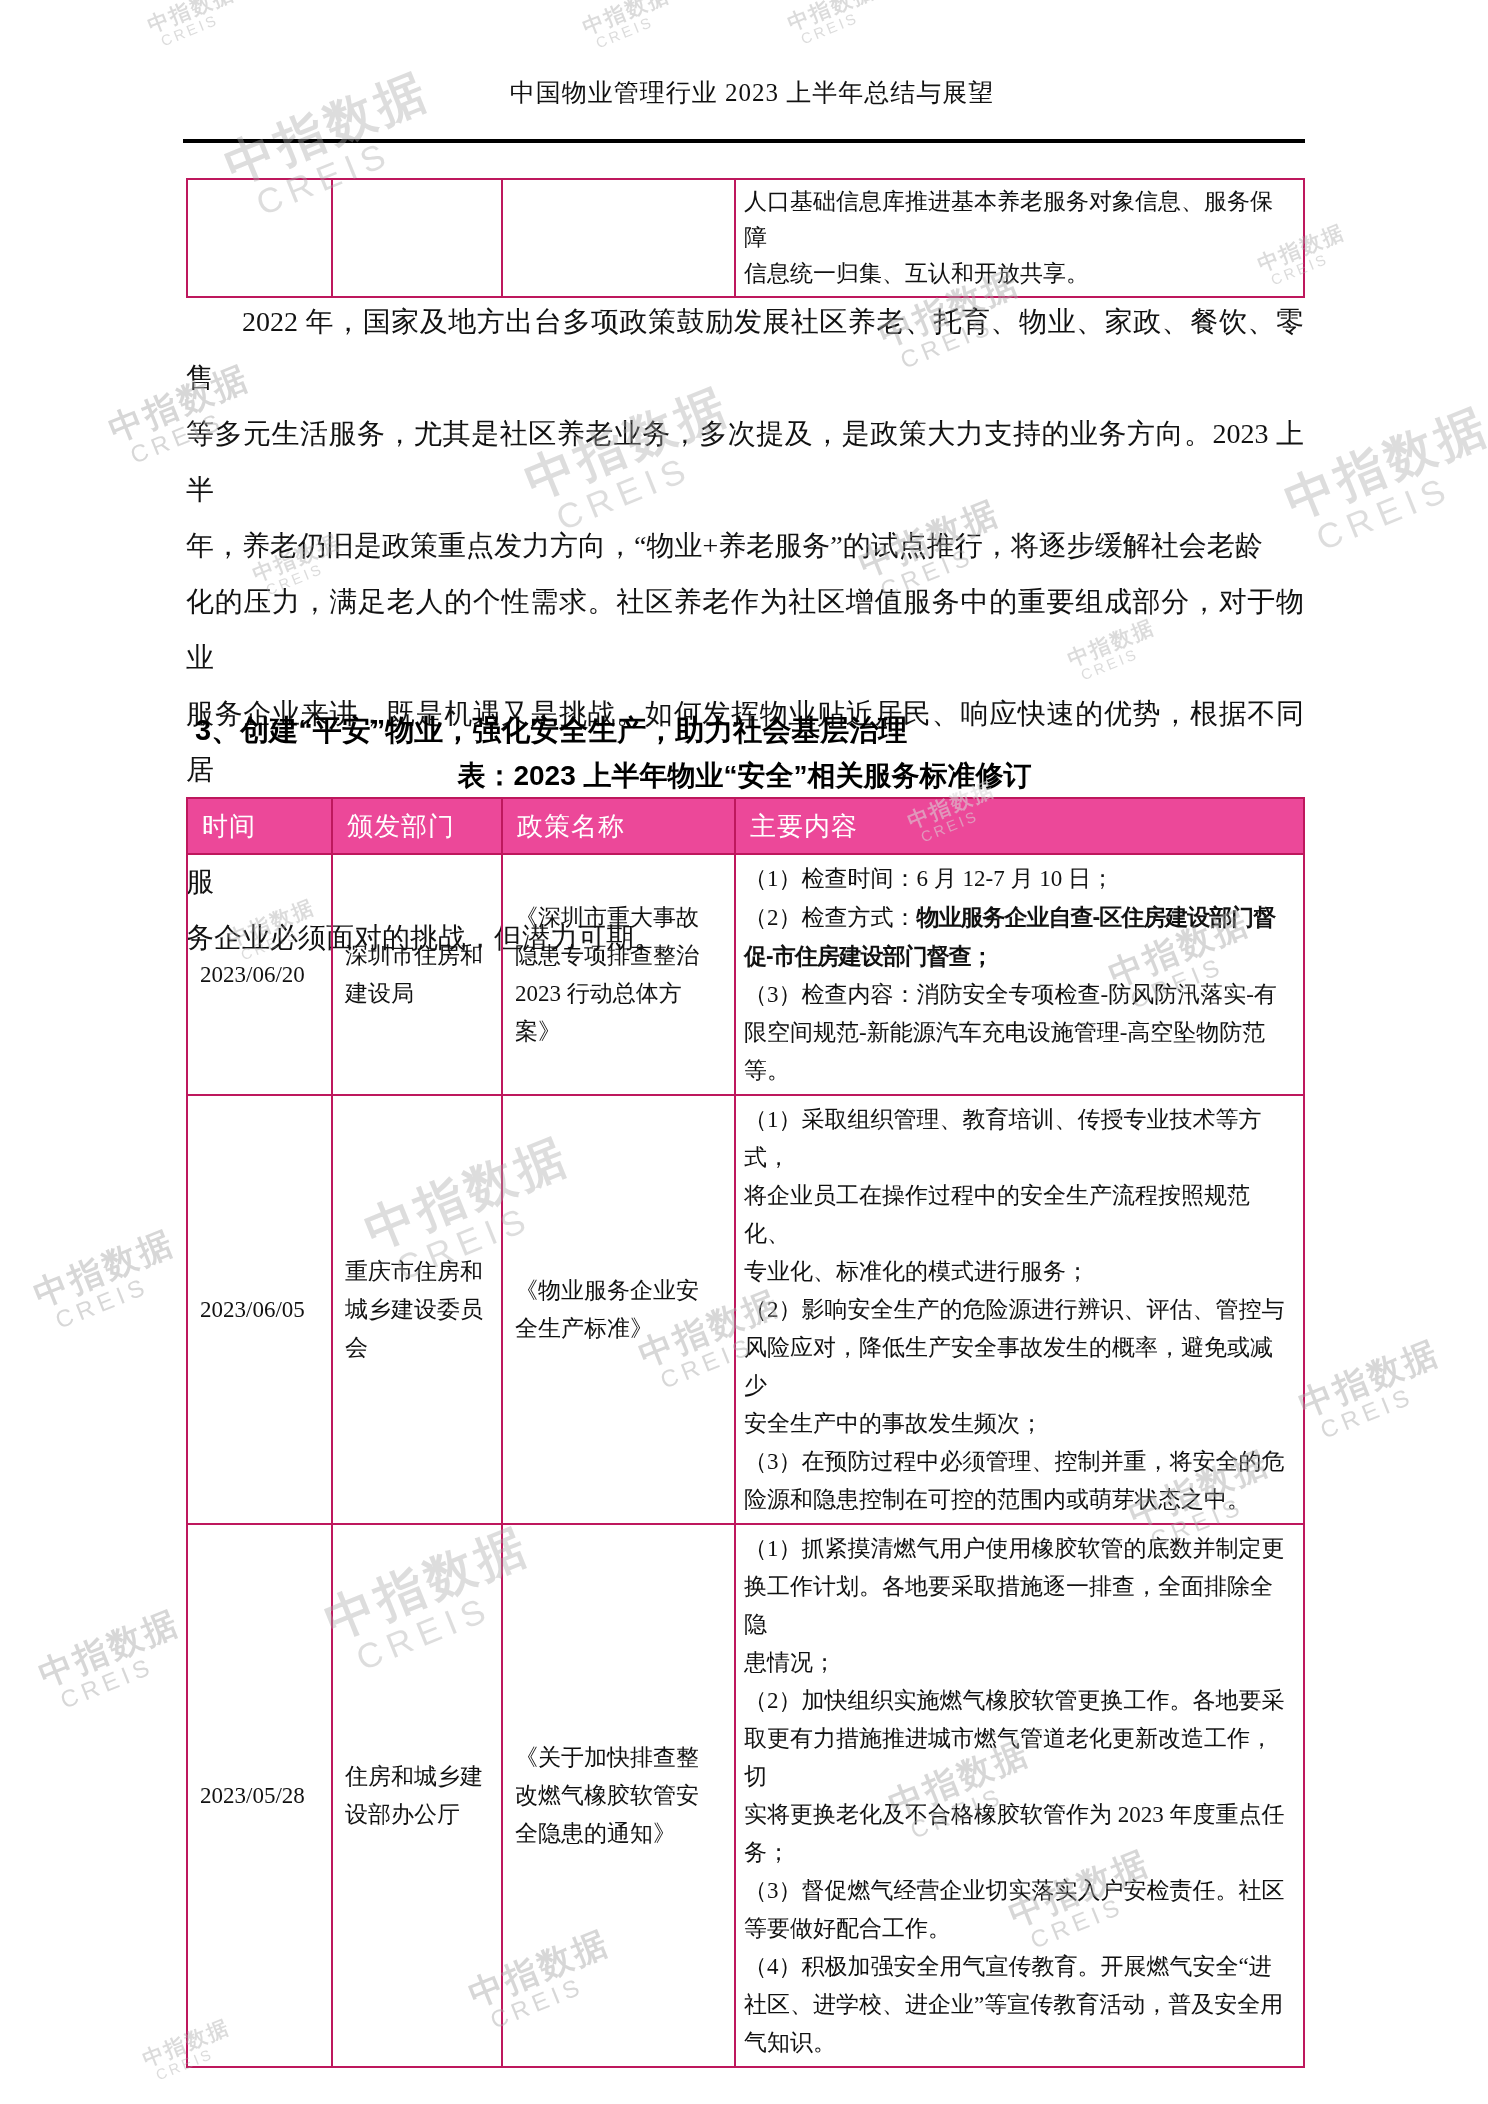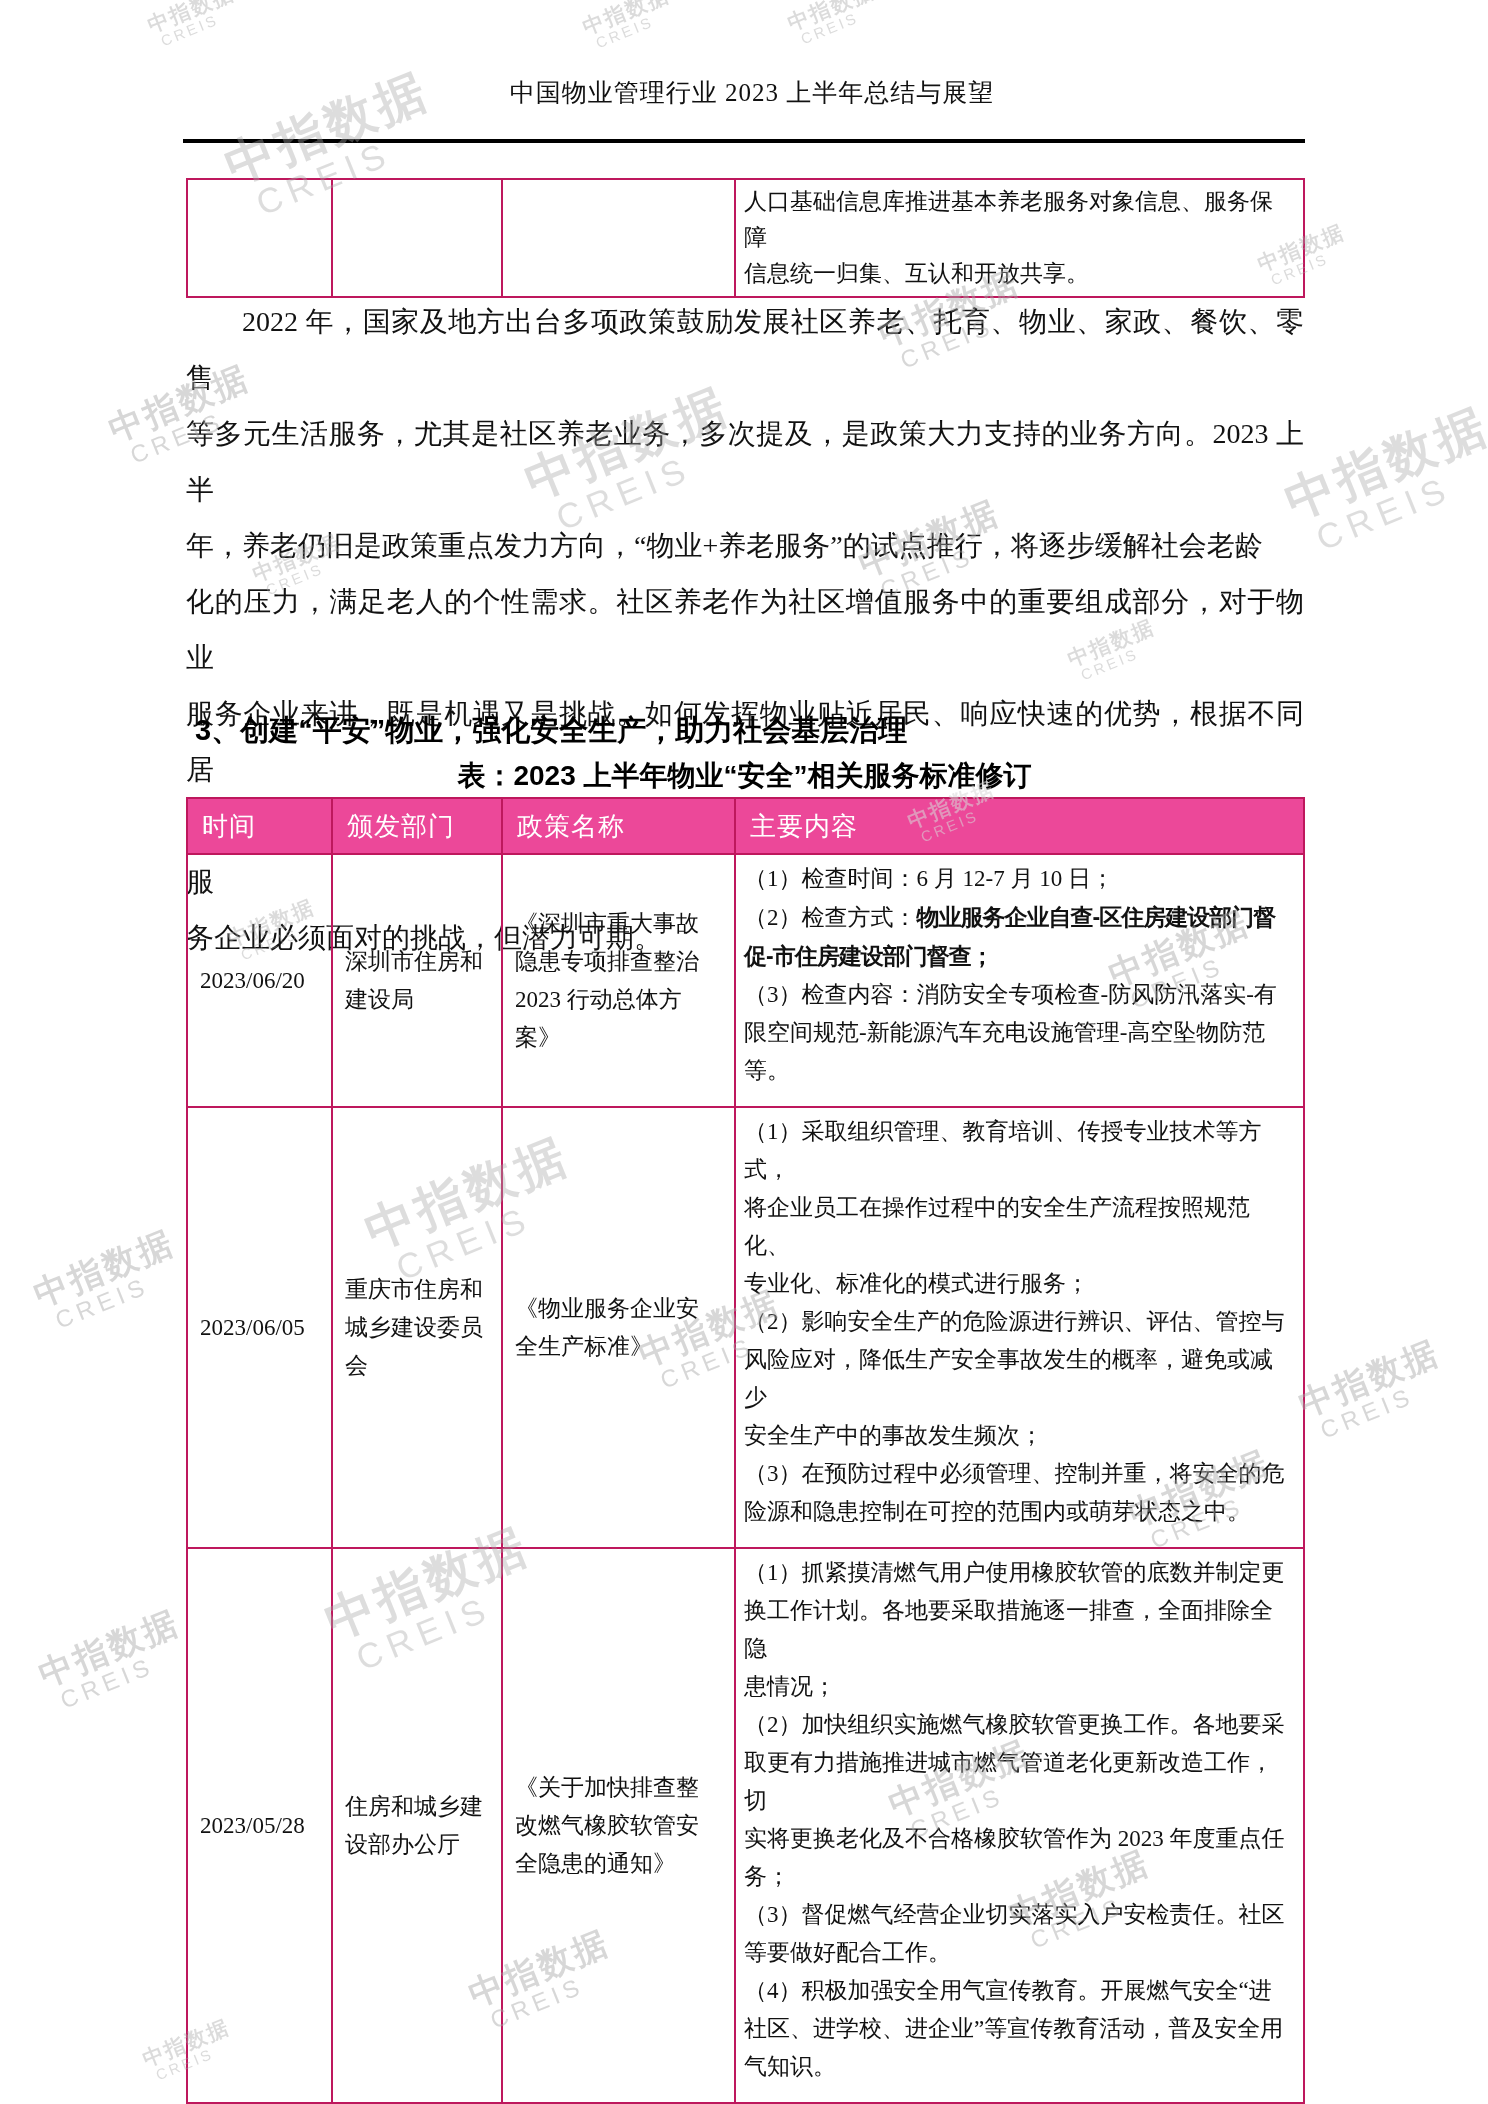--- a/index.html
+++ b/index.html
@@ -106,21 +106,21 @@
     color: #ffffff;
     height: 54px;
     font-size: 26px;
     text-align: left;
     padding: 0 0 0 14px;
     letter-spacing: 1px;
   }
   .policy-table td {
     font-size: 23px;
     line-height: 38px;
-    padding: 16px 8px;
+    padding: 4px 8px;
   }
   .policy-table td.c-date,
   .policy-table td.c-dept,
   .policy-table td.c-policy {
     vertical-align: middle;
     padding-left: 12px;
   }
   .policy-table td.c-content {
     vertical-align: top;
     padding-top: 5px;

